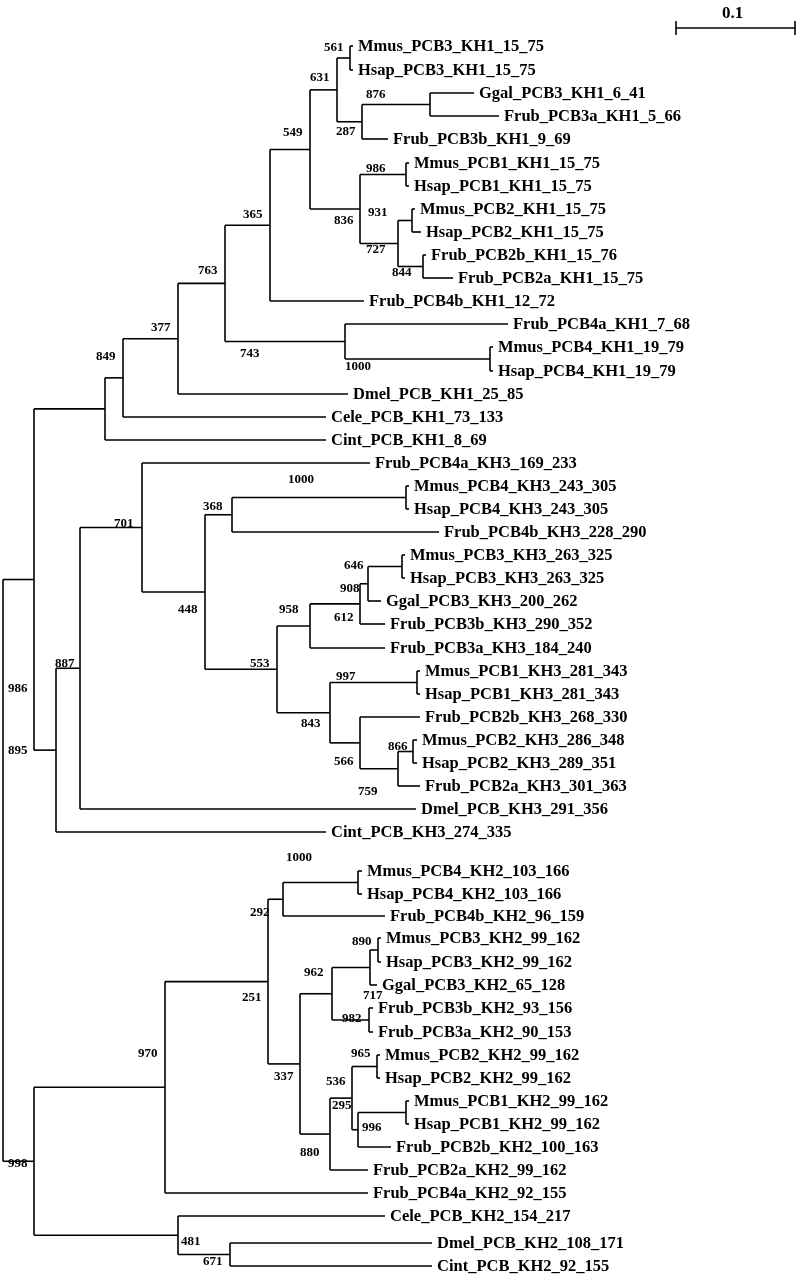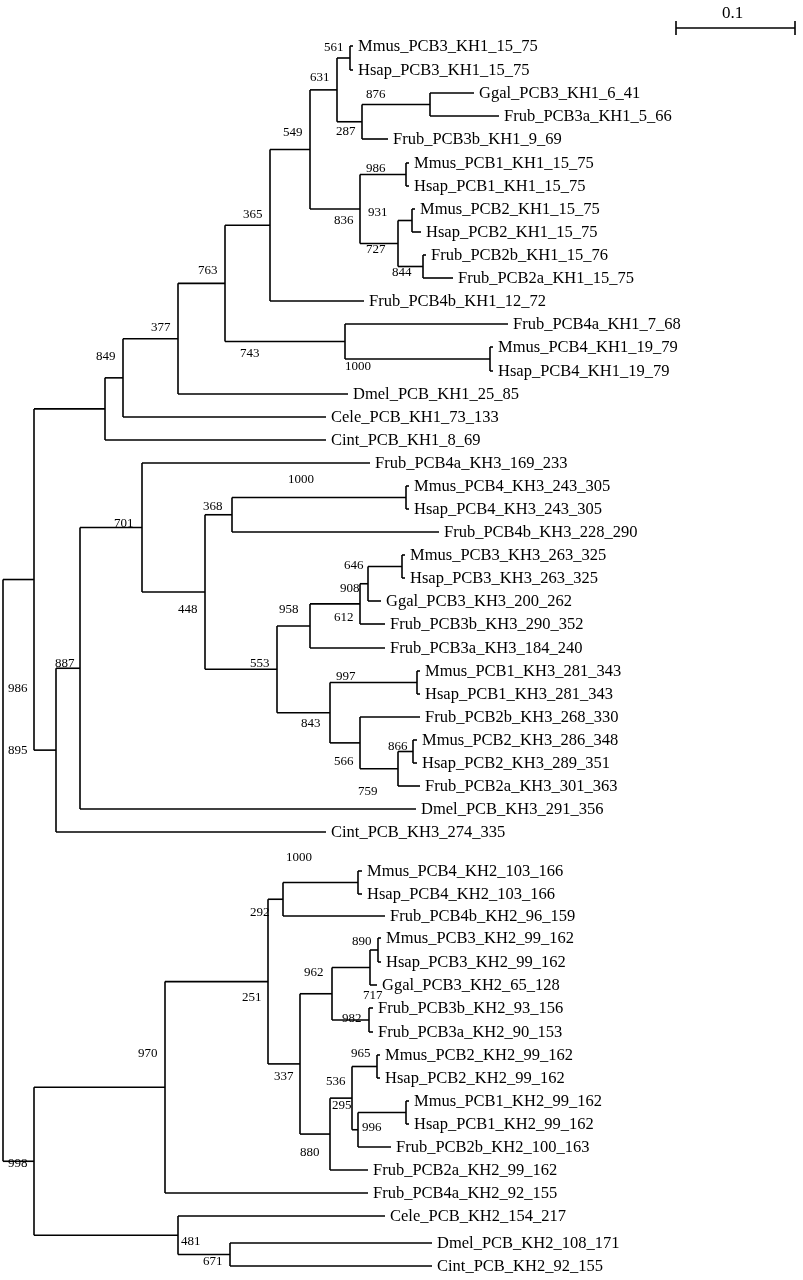--- a/index.html
+++ b/index.html
@@ -6,20 +6,21 @@
     margin: 0;
     padding: 0;
     background: #ffffff;
   }
   #figure-wrap {
     position: relative;
     width: 803px;
     height: 1280px;
     background: #ffffff;
     overflow: hidden;
+    font-weight: bold;
   }
   svg {
     display: block;
   }
   .taxon {
     font-family: "Liberation Serif", "DejaVu Serif", serif;
     font-size: 16.5px;
     fill: #000000;
   }
   .support {

